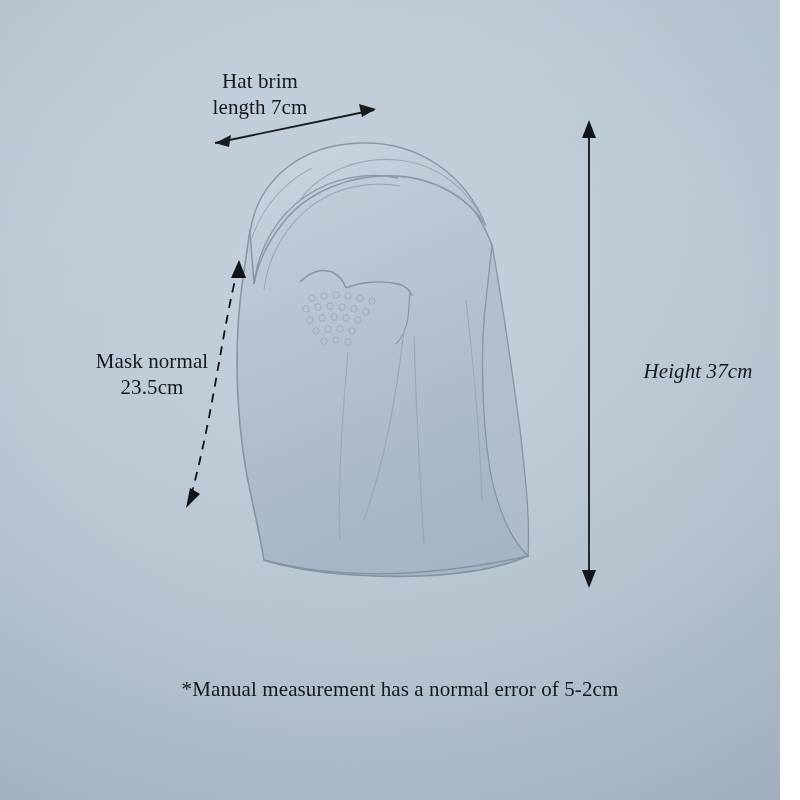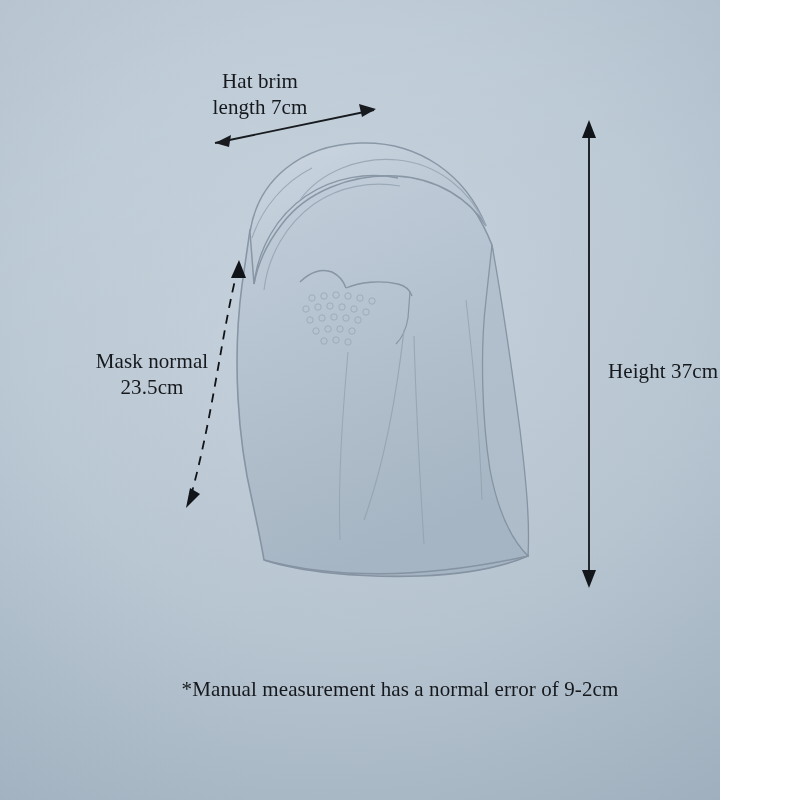--- a/index.html
+++ b/index.html
@@ -7,21 +7,21 @@
     padding: 0;
   }
   body {
     width: 800px;
     height: 800px;
     font-family: "Liberation Serif", serif;
     overflow: hidden;
   }
   #stage {
     position: relative;
-    width: 720px;
+    width: 780px;
     height: 800px;
     background: radial-gradient(ellipse 120% 100% at 50% 42%, #c7d2dc 0%, #bccad6 38%, #a9b8c6 70%, #96a5b4 100%);
   }
   .vignette {
     position: absolute;
     inset: 0;
     background: linear-gradient(160deg, rgba(255,255,255,0.10) 0%, rgba(255,255,255,0.00) 35%, rgba(90,105,120,0.10) 100%);
     pointer-events: none;
   }
   svg.layer {
@@ -48,21 +48,22 @@
   }
   #label-mask-length {
     left: 72px;
     top: 348px;
     width: 160px;
   }
   #label-height {
     left: 608px;
     top: 358px;
     width: 180px;
-    text-align: left;
+    text-align: center;
+    font-style: italic;
   }
   #label-note {
     left: 100px;
     top: 676px;
     width: 600px;
     font-size: 21px;
   }
 </style>
 </head>
 <body>
@@ -171,15 +172,15 @@
     </g>
   </svg>
 
   <div class="vignette"></div>
 
   <div class="label" id="label-hat-brim">Hat brim
 length 7cm</div>
   <div class="label" id="label-mask-length">Mask normal
 23.5cm</div>
   <div class="label" id="label-height">Height 37cm</div>
-  <div class="label" id="label-note">*Manual measurement has a normal error of 9-2cm</div>
+  <div class="label" id="label-note">*Manual measurement has a normal error of 5-2cm</div>
 
 </div>
 
 </body></html>

